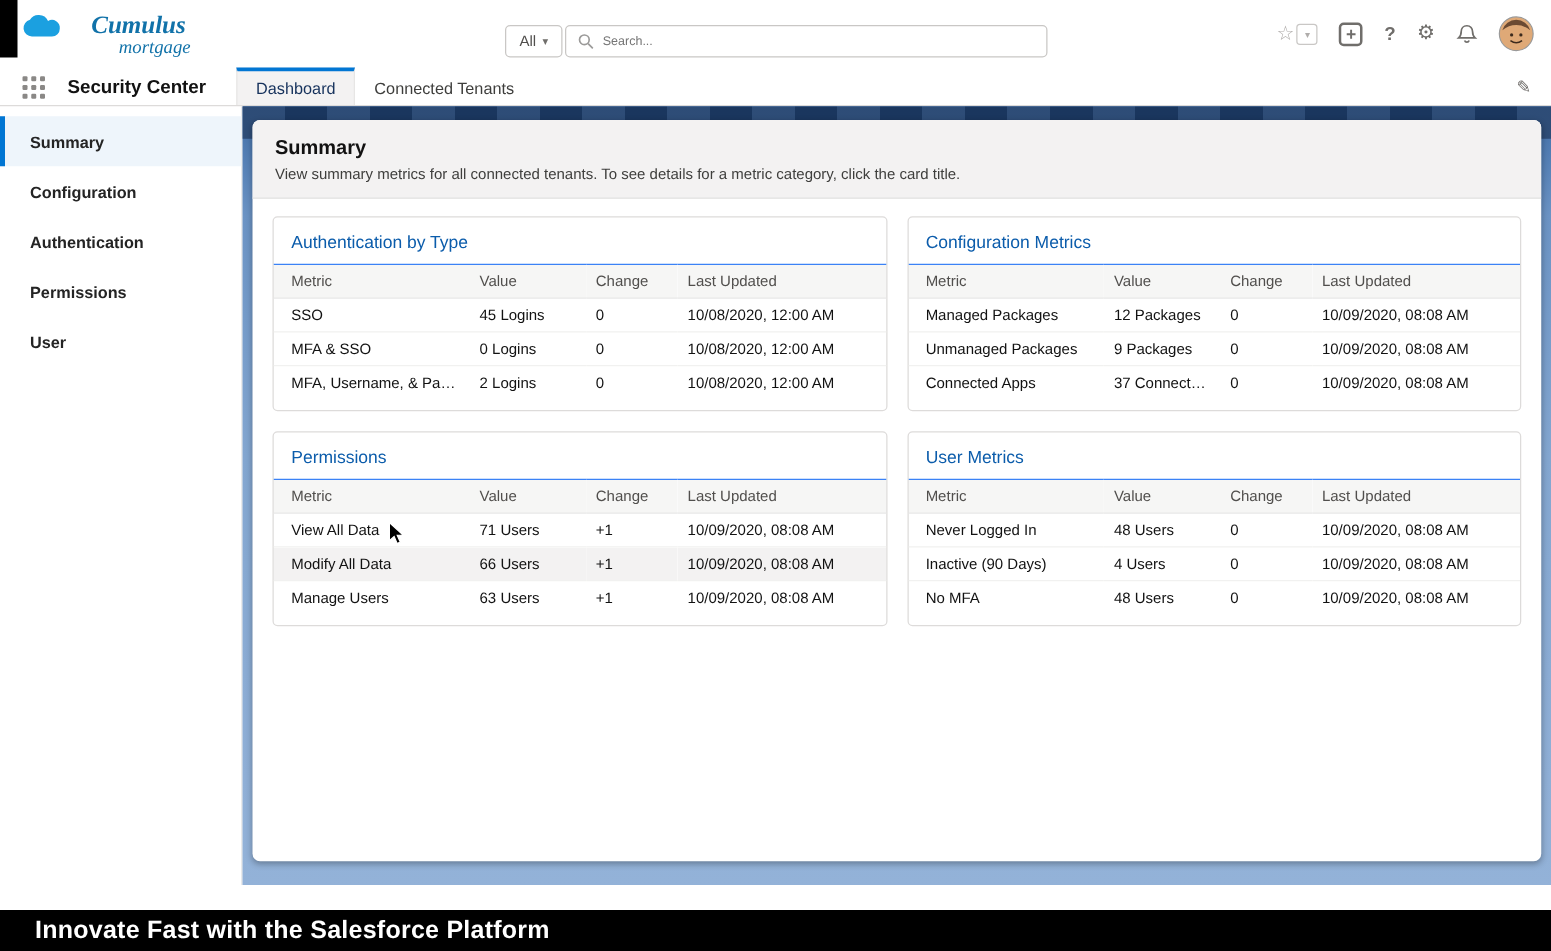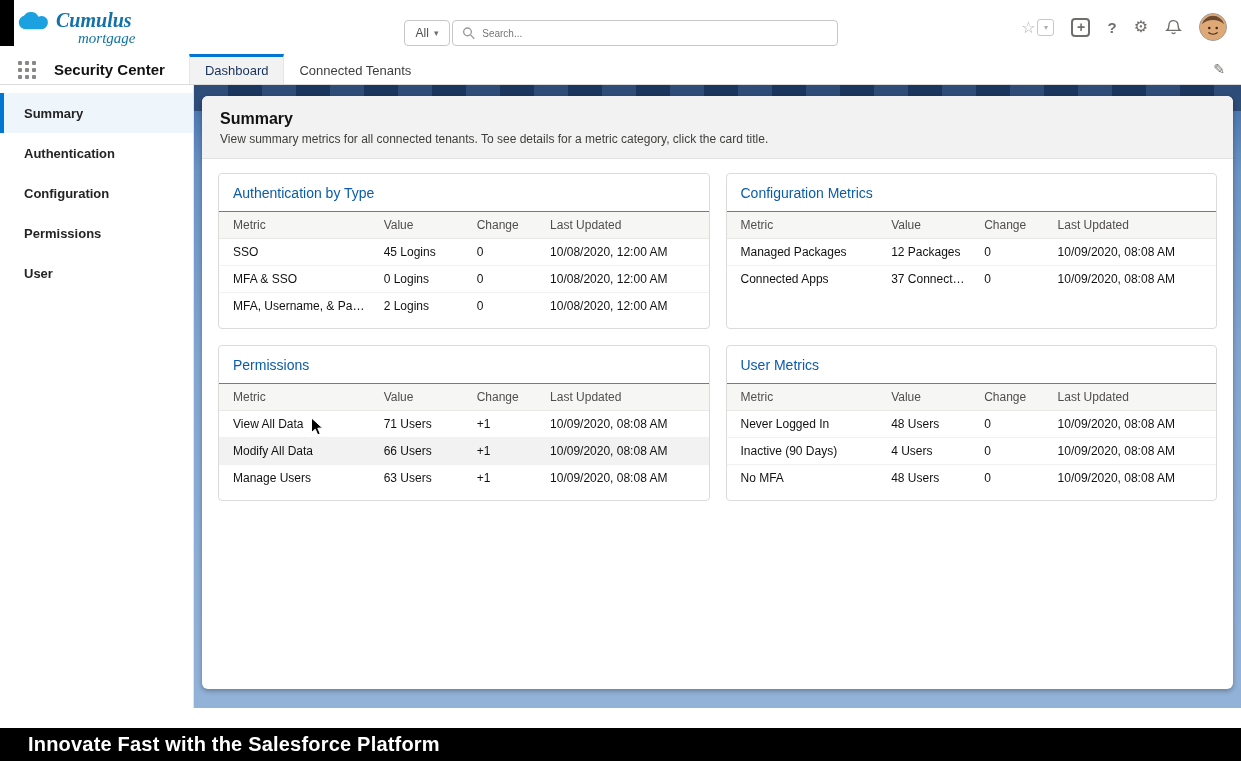--- a/index.html
+++ b/index.html
@@ -3,21 +3,21 @@
 <meta charset="utf-8">
 <style>
   * { margin:0; padding:0; box-sizing:border-box; }
   body { font-family:"Liberation Sans", sans-serif; background:#222; }
   .screen { width:1241px; height:761px; position:relative; background:#fff; overflow:hidden; margin:0 auto; }
 
   
   .topbar { height:54px; background:#fff; position:relative; }
   .corner-artifact { position:absolute; left:0; top:0; width:14px; height:46px; background:#000; }
   .logo { position:absolute; left:16px; top:8px; display:flex; align-items:flex-start; }
-  .logo-text { line-height:1; margin-left:2px; margin-top:2px; }
+  .logo-text { line-height:1; margin-left:19px; margin-top:2px; }
   .logo-name { font-family:"Liberation Serif", serif; font-style:italic; font-weight:bold; font-size:20px; color:#1172a9; }
   .logo-sub { font-family:"Liberation Serif", serif; font-style:italic; font-size:15px; color:#1172a9; margin-left:22px; margin-top:1px; }
 
   .search-area { position:absolute; left:404px; top:20px; display:flex; gap:2px; }
   .scope-box { height:26px; min-width:46px; border:1px solid #c9c7c5; border-radius:4px; background:#fff;
                display:flex; align-items:center; justify-content:center; gap:5px; font-size:12px; color:#514f4d; cursor:pointer; padding:0 7px; }
   .scope-caret { font-size:9px; color:#706e6b; }
   .search-box { width:386px; height:26px; border:1px solid #c9c7c5; border-radius:4px; background:#fff;
                 display:flex; align-items:center; gap:7px; padding:0 9px; }
   .search-box input { border:none; outline:none; background:transparent; font-size:10px; color:#706e6b; width:100%; font-family:"Liberation Sans", sans-serif; }
@@ -151,22 +151,22 @@
       <div class="tab active">Dashboard</div>
       <div class="tab">Connected Tenants</div>
     </div>
     <span class="edit-pencil">✎</span>
   </nav>
 
   <div class="content">
 
     <aside class="sidebar">
       <div class="side-item active">Summary</div>
+      <div class="side-item">Configuration</div>
       <div class="side-item">Authentication</div>
-      <div class="side-item">Configuration</div>
       <div class="side-item">Permissions</div>
       <div class="side-item">User</div>
     </aside>
 
     <main class="stage">
       <div class="panel">
         <div class="panel-head">
           <div class="panel-title">Summary</div>
           <div class="panel-sub">View summary metrics for all connected tenants. To see details for a metric category, click the card title.</div>
         </div>
@@ -233,20 +233,26 @@
                 </thead>
               <tbody>
 
               <tr>
                     <td>Managed Packages</td>
                     <td>12 Packages</td>
                     <td>0</td>
                     <td>10/09/2020, 08:08 AM</td>
                   </tr>
                   <tr>
+                    <td>Unmanaged Packages</td>
+                    <td>9 Packages</td>
+                    <td>0</td>
+                    <td>10/09/2020, 08:08 AM</td>
+                  </tr>
+                  <tr>
                     <td>Connected Apps</td>
                     <td>37 Connected...</td>
                     <td>0</td>
                     <td>10/09/2020, 08:08 AM</td>
                   </tr>
                 </tbody>
             </table>
           </section>
 
           <section class="card">

